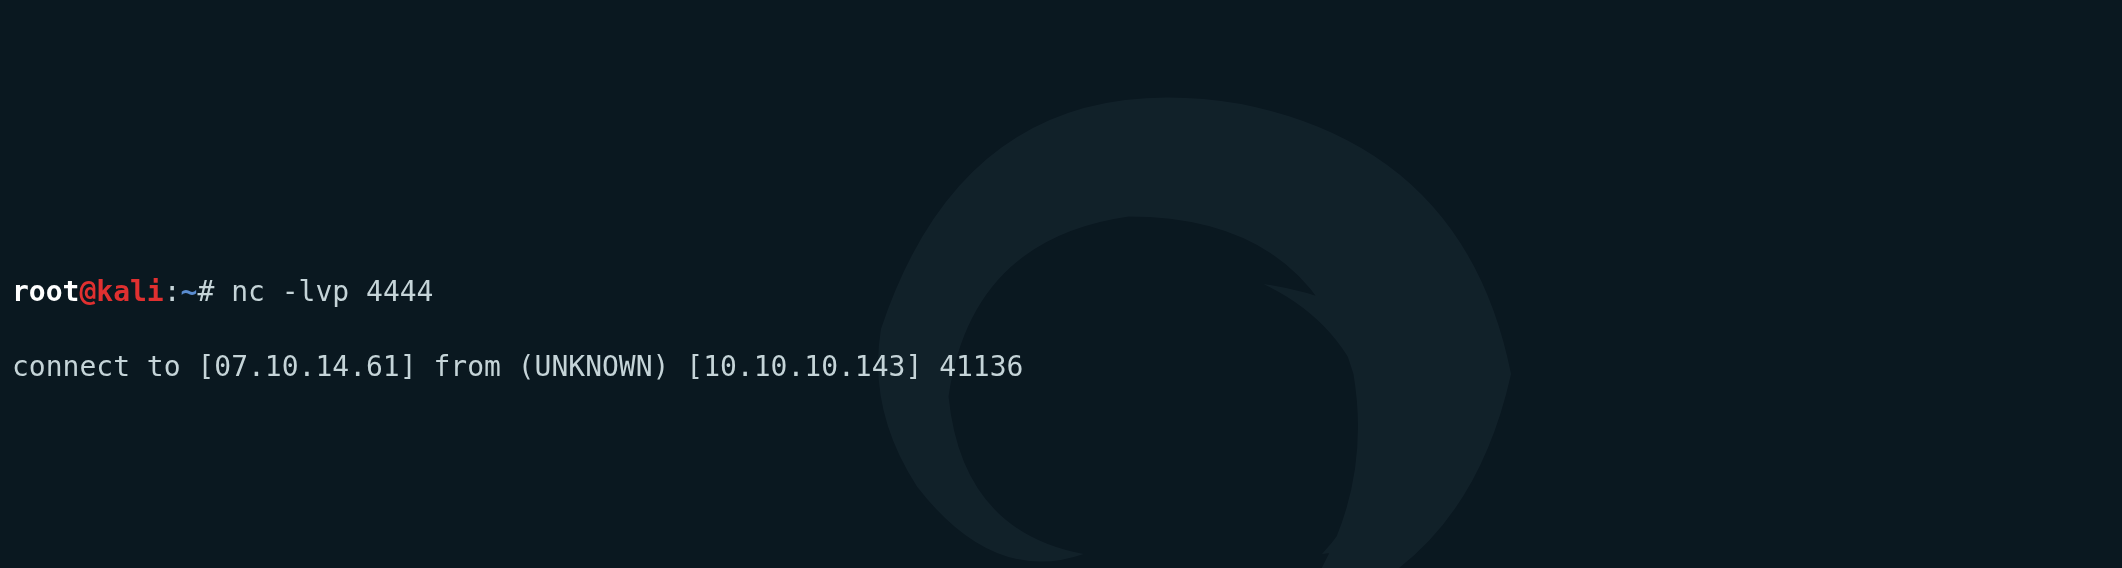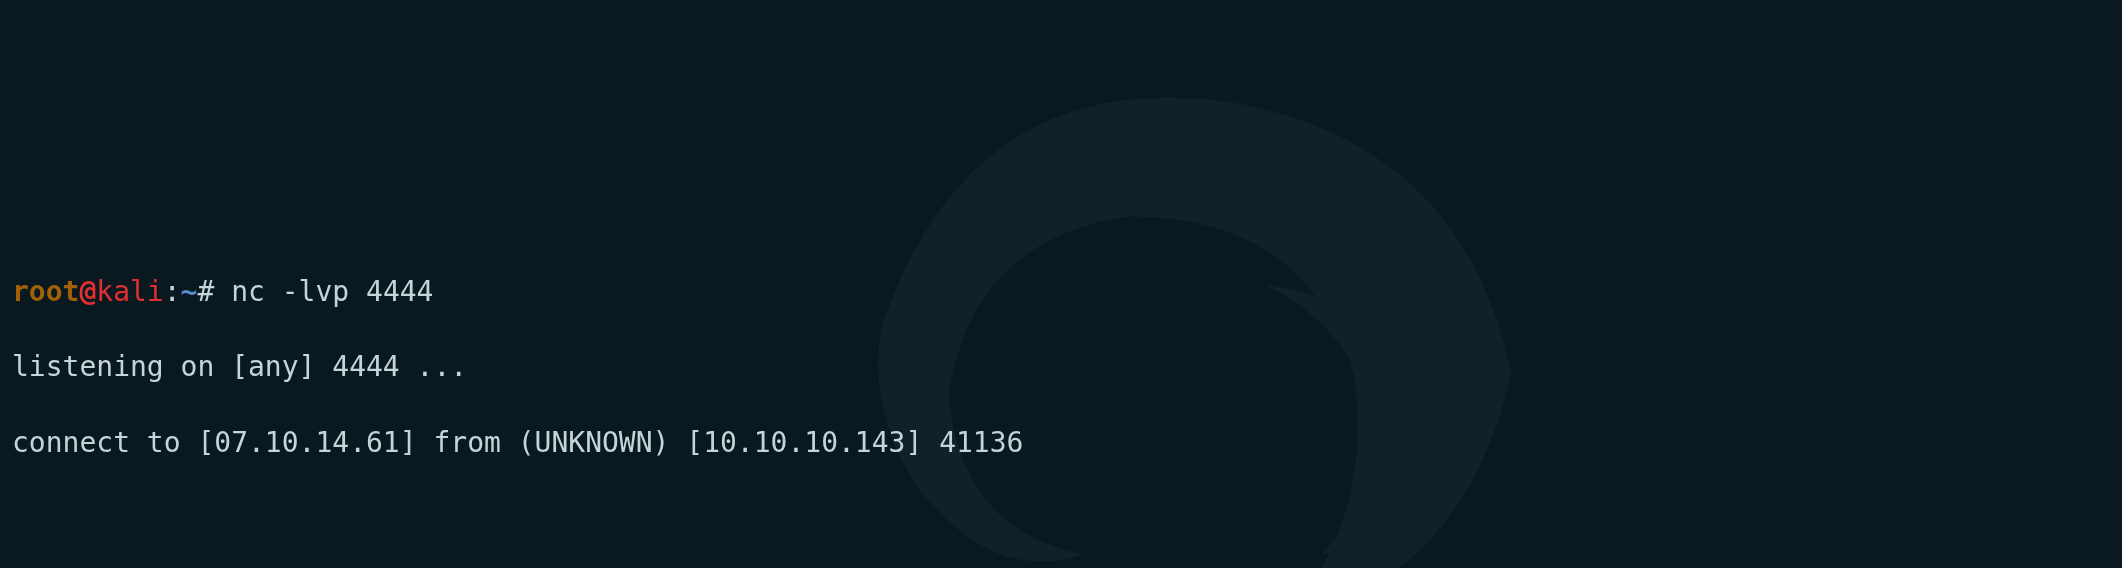--- a/index.html
+++ b/index.html
@@ -32,30 +32,30 @@
       z-index: 0;
     }
     .terminal {
       position: relative;
       z-index: 1;
     }
     .line {
       display: block;
     }
     .prompt-user {
-      color: #a16207;
+      color: #ffffff;
       font-weight: bold;
     }
     .prompt-at {
       color: #e03030;
       font-weight: bold;
     }
     .prompt-host {
       color: #e03030;
-      font-weight: normal;
+      font-weight: bold;
     }
     .prompt-colon {
       color: #c5d4d8;
     }
     .prompt-path {
       color: #5a8cd0;
       font-weight: bold;
     }
     .prompt-hash {
       color: #c5d4d8;
@@ -68,21 +68,20 @@
 <body>
 
 
 
 <svg class="watermark" viewBox="0 0 200 200">
   <path d="M30 100 Q50 40 110 50 Q160 60 170 110 Q160 155 120 165 Q140 140 135 110 Q125 75 85 75 Q50 80 45 115 Q48 145 75 150 Q55 157 38 135 Q27 118 30 100 Z M115 90 Q150 95 155 125 Q150 148 128 150 Q142 135 138 115 Q132 98 115 90 Z" fill="#88aabb"></path>
 </svg>
 
 <div class="terminal">
 <span class="line"><span class="prompt-user">root</span><span class="prompt-at">@</span><span class="prompt-host">kali</span><span class="prompt-colon">:</span><span class="prompt-path">~</span><span class="prompt-hash">#</span><span class="cmd"> nc -lvp 4444</span></span>
-<span class="line">listening on [any] 4444 ...</span>
 <span class="line">connect to [07.10.14.61] from (UNKNOWN) [10.10.10.143] 41136</span>
 
 
 
 
 
 
 
 </div>
 

